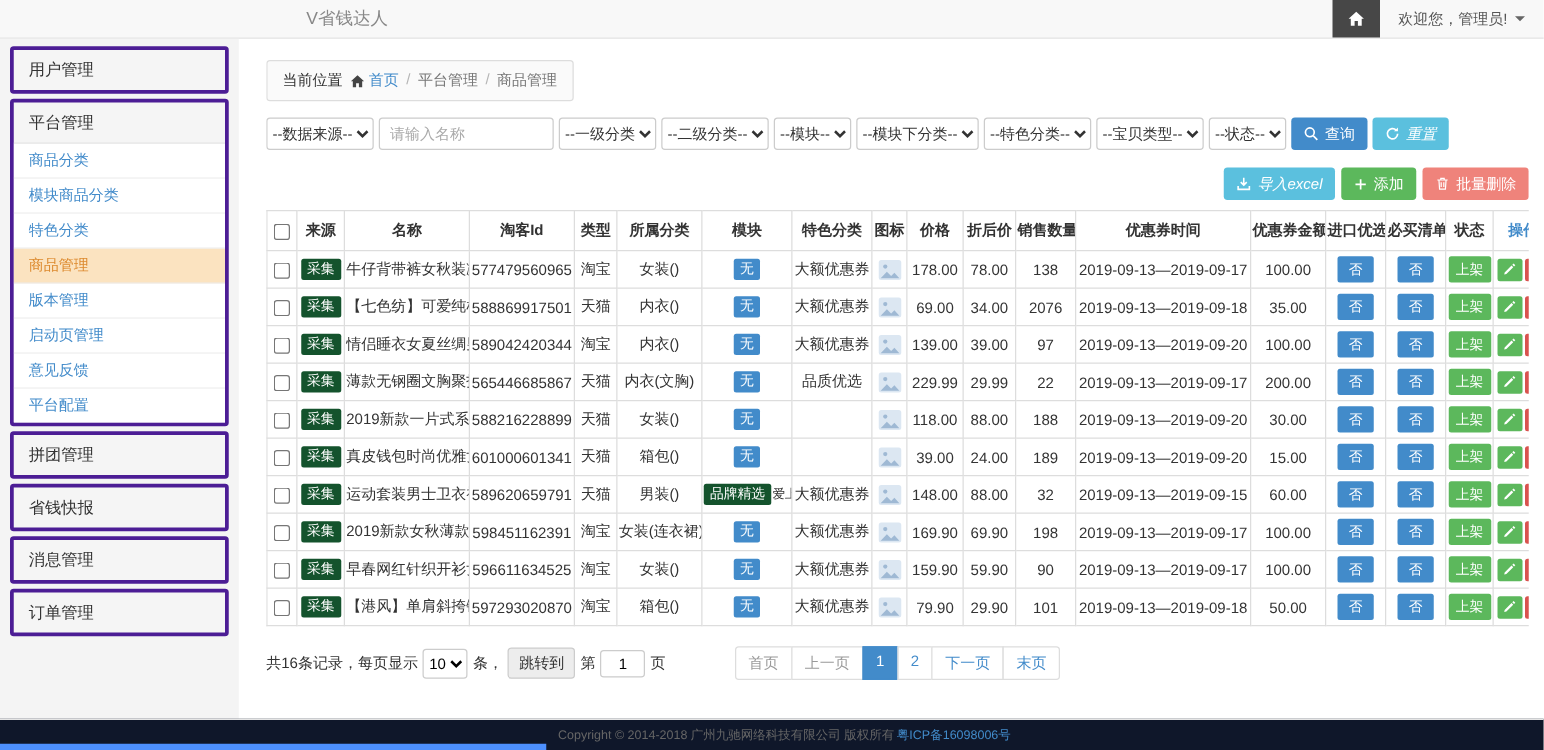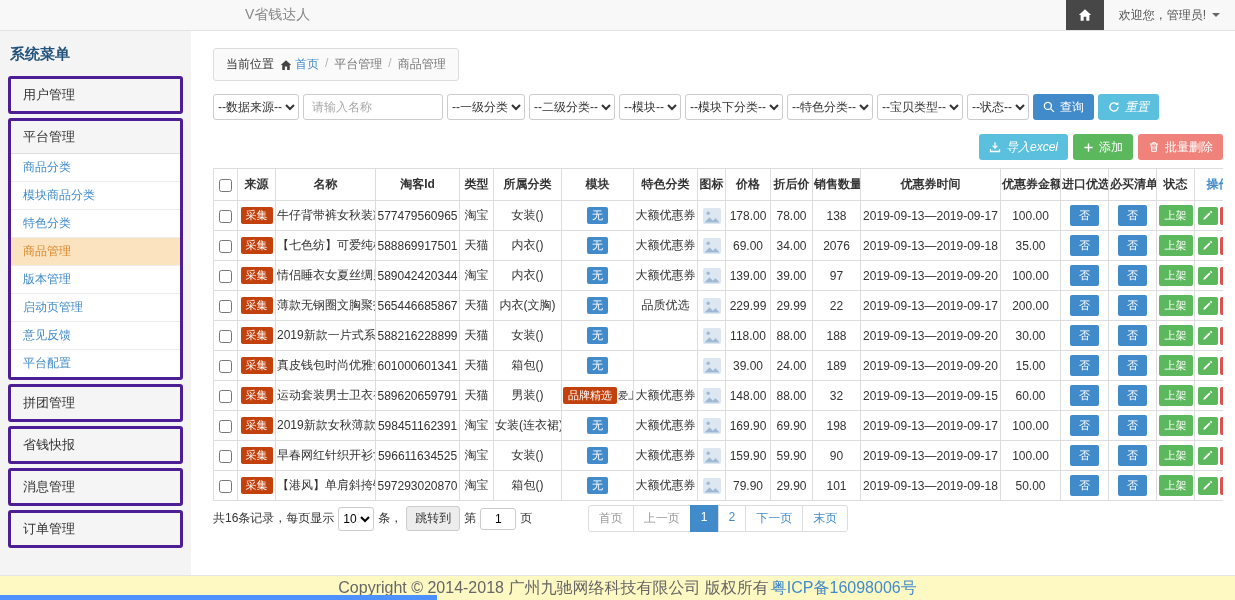--- a/index.html
+++ b/index.html
@@ -40,42 +40,42 @@
   .btn-green { background: #5cb85c; } .btn-pink { background: #ef837b; }
   .actions-row { margin-top: 14px; display: flex; justify-content: flex-end; gap: 5px; }
   
   .grid { width: 100%; margin-top: 8px; border-collapse: collapse; table-layout: fixed; }
   .grid th, .grid td { border: 1px solid #ddd; text-align: center; padding: 4px 1px; font-size: 12px; overflow: hidden; white-space: nowrap; }
   .grid th { font-weight: bold; padding: 7px 1px; color: #333; background: #fff; }
   th.op-head { color: #428bca; }
   .cell-name { text-align: left; padding-left: 6px; }
   .cell-time { font-size: 11px; }
   .badge { display: inline-block; padding: 2px 5px; border-radius: 2px; color: #fff; font-size: 11px; line-height: 1.25; }
-  .b-orange { background: #c2410c; } .b-blue { background: #428bca; }
+  .b-orange { background: #14532d; } .b-blue { background: #428bca; }
   .module-extra { font-size: 10px; color: #333; margin-left: 1px; }
   .btn-mini { background: #428bca; border: none; color: #fff; border-radius: 2px; padding: 3px 9px; font-size: 11px; cursor: pointer; font-family: inherit; }
   .btn-status { background: #5cb85c; border: none; color: #fff; border-radius: 2px; padding: 3px 6px; font-size: 11px; cursor: pointer; font-family: inherit; }
   .op-btn { width: 20px; height: 18px; border: none; border-radius: 2px; display: inline-flex; align-items: center; justify-content: center; cursor: pointer; margin: 0 1px; padding: 0; vertical-align: middle; }
   .op-edit { background: #5cb85c; } .op-del { background: #d9534f; }
   .img-ph { display: inline-flex; width: 20px; height: 20px; border-radius: 2px; overflow: hidden; vertical-align: middle; }
   .grid input[type=checkbox] { width: 13px; height: 13px; margin: 0; vertical-align: middle; }
   
-  .page-row { margin-top: 4px; position: relative; display: flex; justify-content: center; align-items: center; }
+  .page-row { margin-top: 16px; position: relative; display: flex; justify-content: center; align-items: center; }
   .page-info { position: absolute; left: 0; display: flex; align-items: center; gap: 4px; color: #333; }
   .psize { height: 24px; border: 1px solid #ccc; border-radius: 3px; background: #fff; font-size: 12px; font-family: inherit; }
   .jump-btn { background: #ededed; border: 1px solid #ccc; border-radius: 3px; color: #333; font-size: 12px; padding: 3px 8px; cursor: pointer; font-family: inherit; }
   .jump-in { width: 36px; height: 22px; border: 1px solid #ccc; border-radius: 3px; text-align: center; font-size: 12px; font-family: inherit; }
   .pager { display: flex; }
   .pg { border: 1px solid #ddd; background: #fff; color: #428bca; font-size: 12px; padding: 4px 10px; margin-left: -1px; cursor: pointer; text-decoration: none; }
   .pg:first-child { margin-left: 0; border-radius: 3px 0 0 3px; }
   .pg:last-child { border-radius: 0 3px 3px 0; }
   .pg.disabled { color: #9a9a9a; cursor: default; }
   .pg.active { background: #428bca; border-color: #428bca; color: #fff; }
   
-  .footer { position: absolute; left: 0; right: 0; bottom: 0; height: 25px; border-top: 1px solid #e5e5e5; background: #fef9c3; display: flex; align-items: center; justify-content: center; gap: 2px; font-size: 16px; color: #666; padding-left: 20px; }
+  .footer { position: absolute; left: 0; right: 0; bottom: 0; height: 25px; border-top: 1px solid #e5e5e5; background: #0f172a; display: flex; align-items: center; justify-content: center; gap: 2px; font-size: 10px; color: #666; padding-left: 20px; }
   .footer a { color: #428bca; text-decoration: none; }
   .hscroll { position: absolute; left: 0; bottom: 0; width: 437px; height: 5px; background: #4d90fe; z-index: 20; }
   .ic { display: inline-flex; align-items: center; }
   .ic svg { display: block; }
 </style>
 </head>
 <body>
 
 <header class="topbar">
   <div class="topbar-title">V省钱达人</div>
@@ -88,21 +88,20 @@
         </span>
     </div>
     <div class="welcome">
       <span>欢迎您，管理员!</span>
       <span class="caret"></span>
     </div>
   </div>
 </header>
 
 <aside class="sidebar">
-  <div class="sidebar-title">系统菜单</div>
   <nav>
       <div class="menu-panel">
         <div class="menu-section">用户管理</div>
       </div>
       <div class="menu-panel">
         <div class="menu-section">平台管理</div>
         <div class="menu-sub-wrap">
           <div class="menu-sub">商品分类</div>
           <div class="menu-sub">模块商品分类</div>
           <div class="menu-sub">特色分类</div>

